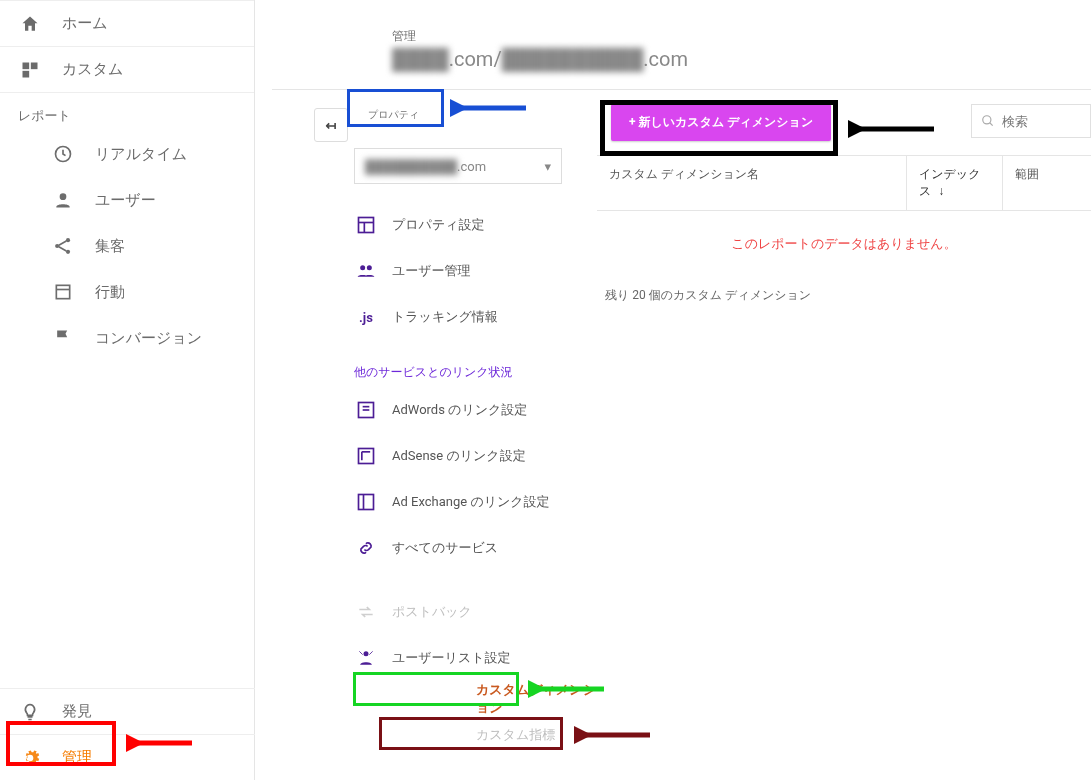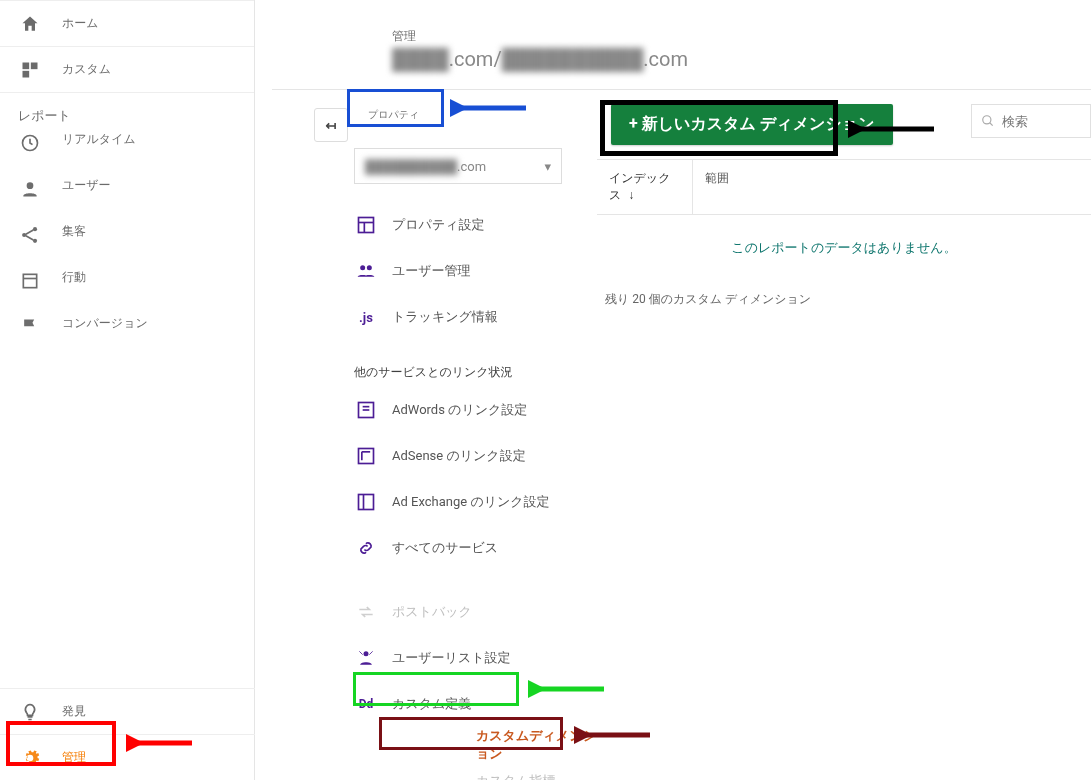--- a/index.html
+++ b/index.html
@@ -5,23 +5,23 @@
     * { margin:0; padding:0; box-sizing:border-box; font-family:"Roboto","Hiragino Kaku Gothic ProN","メイリオ",sans-serif; }
     body { background:#fff; color:#444; font-size:13px; width:1091px; height:780px; overflow:hidden; position:relative; }
 
     
     .leftnav { position:absolute; left:0; top:0; width:255px; height:780px; background:#fff; border-right:1px solid #e5e5e5; }
     .search-row { display:flex; align-items:center; height:56px; padding:0 18px; }
     .icon { width:24px; height:24px; display:inline-flex; align-items:center; justify-content:center; color:#6d6d6d; }
     .search-ph { margin-left:20px; color:#6d6d6d; font-size:14px; }
     .nav-item { display:flex; align-items:center; height:46px; padding:0 18px; cursor:pointer; border-top:1px solid #eee; }
     .nav-item .icon { color:#6b6b6b; }
-    .nav-label { margin-left:20px; color:#6b6b6b; font-size:12px; }
+    .nav-label { margin-left:20px; color:#6b6b6b; font-size:15px; }
     .section-label { padding:14px 18px 6px; color:#6d6d6d; font-size:13px; border-top:1px solid #eee; }
-    .nav-sub { display:flex; height:46px; padding:0 18px; cursor:pointer; }
+    .nav-sub { display:flex; align-items:center; height:46px; padding:0 18px; cursor:pointer;margin-left:33px; }
     .nav-sub .nav-label { margin-left:20px; }
     .bottom-items { position:absolute; bottom:0; left:0; width:255px; }
     .nav-admin { color:#f57c00 !important; }
     .nav-admin .icon, .nav-admin .nav-label { color:#f57c00; }
 
     
     .main { position:absolute; left:272px; top:0; right:0; height:780px; background:#fff; }
     .crumb-small { margin:28px 0 2px 120px; font-size:12px; color:#6d6d6d; }
     .crumb-big { margin:2px 0 18px 120px; font-size:20px; color:#888; display:flex; align-items:center; }
     .blur { filter:blur(3px); display:inline-block; }
@@ -31,36 +31,36 @@
 
     .back-btn { width:34px; height:34px; border:1px solid #ddd; border-radius:3px; display:flex; align-items:center; justify-content:center; margin:18px 0 0 42px; cursor:pointer; font-weight:bold; }
     .prop-header { position:absolute; margin-top:-42px; margin-left:82px; height:30px; display:flex; align-items:center; font-size:10px; color:#737373; padding:0 14px;font-family:Liberation Serif, serif; }
     .prop-select { margin:6px 0 0 82px; width:208px; height:36px; border:1px solid #ddd; display:flex; align-items:center; padding:0 10px; color:#888; position:relative; cursor:pointer; }
     .caret-down { position:absolute; right:10px; }
     .prop-list { margin:18px 0 0 82px; }
     .prop-item { display:flex; align-items:center; height:46px; cursor:pointer; color:#555; }
     .prop-item .icon { color:#4c1d95; margin-right:14px; }
     .prop-item.disabled { color:#bfbfbf; }
     .prop-item.disabled .icon { color:#cfcfcf; }
-    .prop-group { margin:24px 0 6px 82px; font-size:12px; color:#404040; }
+    .prop-group { margin:24px 0 6px 82px; font-size:12px; color:#6d28d9; }
     .subitem { margin-left:40px; height:36px; display:flex; align-items:center; color:#c9591f; font-weight:bold; font-size:13px; cursor:pointer; position:relative; }
     .subitem.dim { color:#bdbdbd; font-weight:normal; }
     .subitem-bubble { position:absolute; left:-12px; right:-12px; top:-4px; bottom:-4px; background:#fafafa; box-shadow:0 1px 3px rgba(0,0,0,.2); border-radius:2px; z-index:-1; }
 
-    .new-btn { display:inline-block; background:#15803d; color:#fff; font-size:16px; font-weight:bold; padding:10px 18px; border-radius:2px; margin-left:14px; cursor:pointer; box-shadow:0 1px 2px rgba(0,0,0,.2); }
+    .new-btn { display:inline-block; background:#d946ef; color:#fff; font-size:12px; font-weight:bold; padding:10px 18px; border-radius:2px; margin-left:14px; cursor:pointer; box-shadow:0 1px 2px rgba(0,0,0,.2); }
     .search-box { position:absolute; right:0; top:14px; border:1px solid #e0e0e0; height:34px; width:120px; display:flex; align-items:center; padding:0 8px; }
     .search-box .icon { color:#aaa; width:16px; height:16px; }
     .search-box input { border:none; outline:none; width:80px; margin-left:6px; font-size:13px; }
     .tbl { margin-top:14px; border-top:1px solid #e5e5e5; }
     .tbl-head { display:flex; border-bottom:1px solid #e5e5e5; }
     .tbl-h { padding:10px 12px; font-size:12px; color:#555; border-right:1px solid #e5e5e5; }
     .tbl-h.name { flex:1 0 auto; min-width:250px; }
     .tbl-h.idx { width:96px; font-weight:normal; color:#333; }
     .tbl-h.scope { width:88px; border-right:none; }
-    .empty { text-align:center; padding:24px 0; color:#0f766e; }
+    .empty { text-align:center; padding:24px 0; color:#ef4444; }
     .remaining { margin:10px 0 0 8px; font-size:12px; color:#666; }
 
     
     .annot { position:absolute; pointer-events:none; }
     .box-blue { border:3px solid #184fd4; }
     .box-black { border:5px solid #000; }
     .box-green { border:3px solid #16d523; }
     .box-maroon { border:3px solid #7a1015; }
     .box-red { border:4px solid #ff0000; }
     .arrow { position:absolute; pointer-events:none; }
@@ -262,24 +262,20 @@
         <div class="prop-item">
           <span class="icon">
               <svg width="20" height="20" viewBox="0 0 24 24" fill="currentColor">
                 <circle cx="12" cy="7" r="3"></circle>
                 <path d="M5 20c0-4 14-4 14 0"></path>
                 <path d="M4 4l4 4M20 4l-4 4" stroke="currentColor"></path>
               </svg>
             </span>
           <span>ユーザーリスト設定</span>
         </div>
-        <div class="prop-item">
-          <span class="icon" style="font-weight:bold; font-size:12px; width:24px;">Dd</span>
-          <span>カスタム定義</span>
-        </div>
         <div style="margin-left:82px; position:relative;">
           <div class="subitem">
             <span class="subitem-bubble"></span>
             <span>カスタムディメンション</span>
           </div>
           <div class="subitem dim">
             <span>カスタム指標</span>
           </div>
         </div>
       </div>
@@ -292,20 +288,21 @@
             <svg width="14" height="14" viewBox="0 0 24 24" fill="none" stroke="currentColor" stroke-width="2">
               <circle cx="10" cy="10" r="7"></circle>
               <line x1="20" y1="20" x2="15" y2="15"></line>
             </svg>
           </span>
         <input placeholder="検索" style="">
       </div>
 
       <div class="tbl">
         <div class="tbl-head">
+          <div class="tbl-h name">カスタム ディメンション名</div>
           <div class="tbl-h idx">
             <span>インデックス</span>
             <span style="margin-left:4px;">↓</span>
           </div>
           <div class="tbl-h scope">範囲</div>
         </div>
         <div class="empty">このレポートのデータはありません。</div>
       </div>
       <div class="remaining">残り 20 個のカスタム ディメンション</div>
     </div>

